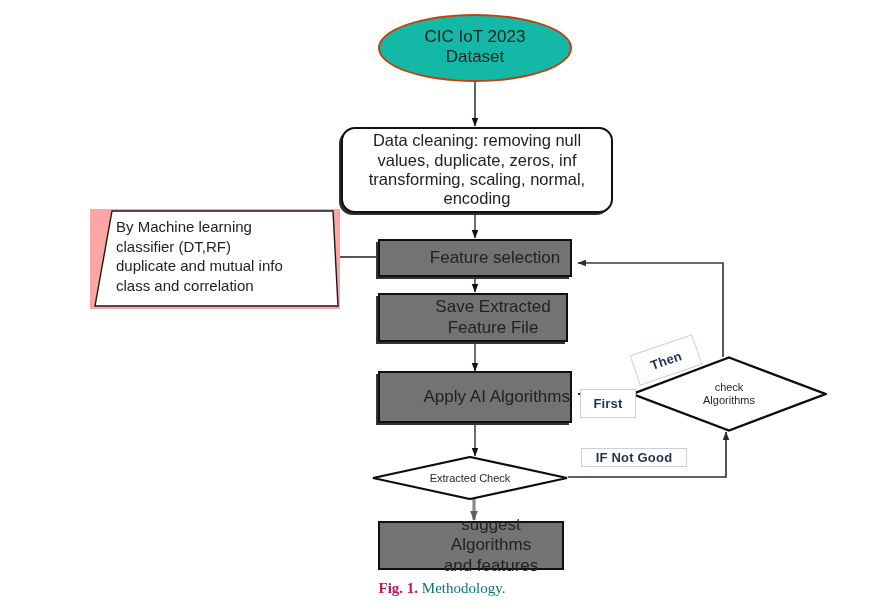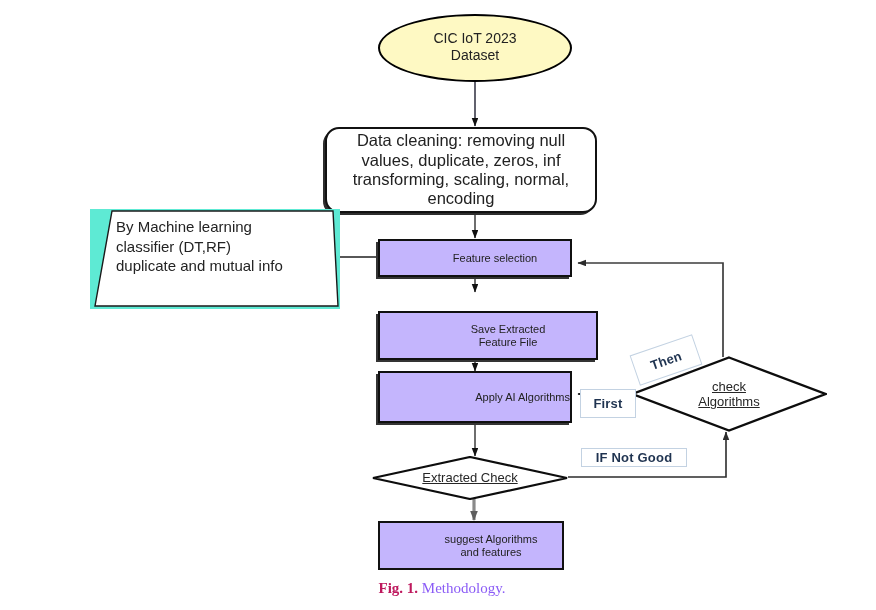--- a/index.html
+++ b/index.html
@@ -33,53 +33,53 @@
     display: flex;
     align-items: center;
     justify-content: center;
     text-align: center;
     color: #222222;
     line-height: 1.18;
   }
 
   
   .ellipse-node {
-    border: 2px solid #000000;
+    border: 2px solid #c2410c;
     border-radius: 50%;
-    font-size: 14px;
-    background: #fef9c3;
+    font-size: 17px;
+    background: #14b8a6;
   }
   .ellipse-node .lbl { transform: translateY(-1px); }
 
   
   .round-node {
     border: 2px solid #111111;
     border-radius: 14px;
     font-size: 16.5px;
     background: #ffffff;
     box-shadow: -2.5px 2.5px 0 -0.5px #2e2e2e;
   }
 
   
   .rect-node {
     border: 2px solid #101010;
-    font-size: 11px;
-    background: #c4b5fd;
+    font-size: 17px;
+    background: #737373;
     box-shadow: -2.5px 2.5px 0 -0.5px #343434;
     padding-left: 40px;
   }
   .rect-node.plain {
     box-shadow: none;
     border: 2.5px solid #111111;
   }
 
   
   .trap-node {
     display: block;
-    background: #5eead4;
+    background: #fca5a5;
     padding: 0;
   }
   .trap-node .trap-shape {
     position: absolute;
     left: 0; top: 0;
     width: 100%;
     height: 100%;
   }
   .trap-node .trap-text {
     position: absolute;
@@ -97,24 +97,23 @@
     background: transparent;
   }
   .diamond-node .dia-shape {
     position: absolute;
     left: 0; top: 0;
     width: 100%; height: 100%;
   }
   .diamond-node .dia-text {
     position: relative;
     z-index: 2;
-    font-size: 13px;
+    font-size: 11px;
     line-height: 1.16;
     color: #262626;
-    text-decoration: underline;
   }
 
   
   .tag-box {
     position: absolute;
     box-sizing: border-box;
     border: 1px solid #c3d2e2;
     background: #ffffff;
     color: #1f3350;
     font-weight: bold;
@@ -136,21 +135,21 @@
     text-align: center;
     font-family: "Liberation Serif", serif;
     font-size: 15px;
   }
   .caption .fig-no {
     color: #be185d;
     font-weight: bold;
     margin-left: 8px;
   }
   .caption .fig-txt {
-    color: #8b5cf6;
+    color: #0f766e;
   }
 </style>
 </head>
 <body>
 
 <div id="canvas">
 
   <svg id="wires" viewBox="0 0 876 610">
     <defs>
       <marker id="arrowBlack" markerWidth="10" markerHeight="10" refX="8.4" refY="3.4" orient="auto" markerUnits="userSpaceOnUse">
@@ -203,40 +202,41 @@
     <g>
       <path d="M568,477 L726,477 L726,432" fill="none" stroke="#2c2c2c" stroke-width="1.6" marker-end="url(#arrowDark)"></path>
     </g>
   </svg>
 
   <div class="node ellipse-node" style="left:378px; top:14px; width:194px; height:68px;">
     <span class="lbl" style="white-space:pre-line;">CIC IoT 2023
 Dataset</span>
   </div>
 
-  <div class="node round-node" style="left:325px; top:127px; width:272px; height:86px; padding:4px 16px;">
+  <div class="node round-node" style="left:341px; top:127px; width:272px; height:86px; padding:4px 16px;">
     <span>Data cleaning: removing null values, duplicate, zeros, inf transforming, scaling, normal, encoding</span>
   </div>
 
   <div class="node trap-node" style="left:90px; top:209px; width:250px; height:100px;">
     <svg class="trap-shape" viewBox="0 0 250 100" preserveAspectRatio="none">
       <polygon points="22,2 243,2 248,97 5,97" fill="#ffffff" stroke="#1a1a1a" stroke-width="1.4"></polygon>
     </svg>
     <div class="trap-text">
       <div>By Machine learning</div>
       <div>classifier (DT,RF)</div>
       <div>duplicate and mutual info</div>
+      <div>class and  correlation</div>
     </div>
   </div>
 
   <div class="node rect-node" style="left:378px; top:239px; width:194px; height:38px;">
     <span>Feature  selection</span>
   </div>
 
-  <div class="node rect-node" style="left:378px; top:311px; width:220px; height:49px;">
+  <div class="node rect-node" style="left:378px; top:293px; width:190px; height:49px;">
     <span style="white-space:pre-line;">Save Extracted
 Feature File</span>
   </div>
 
   <div class="node rect-node" style="left:378px; top:371px; width:194px; height:52px;justify-content:flex-end;">
     <span>Apply AI Algorithms</span>
   </div>
 
   <div class="node diamond-node" style="left:372px; top:456px; width:196px; height:44px;">
     <svg class="dia-shape" viewBox="0 0 196 44" preserveAspectRatio="none">

